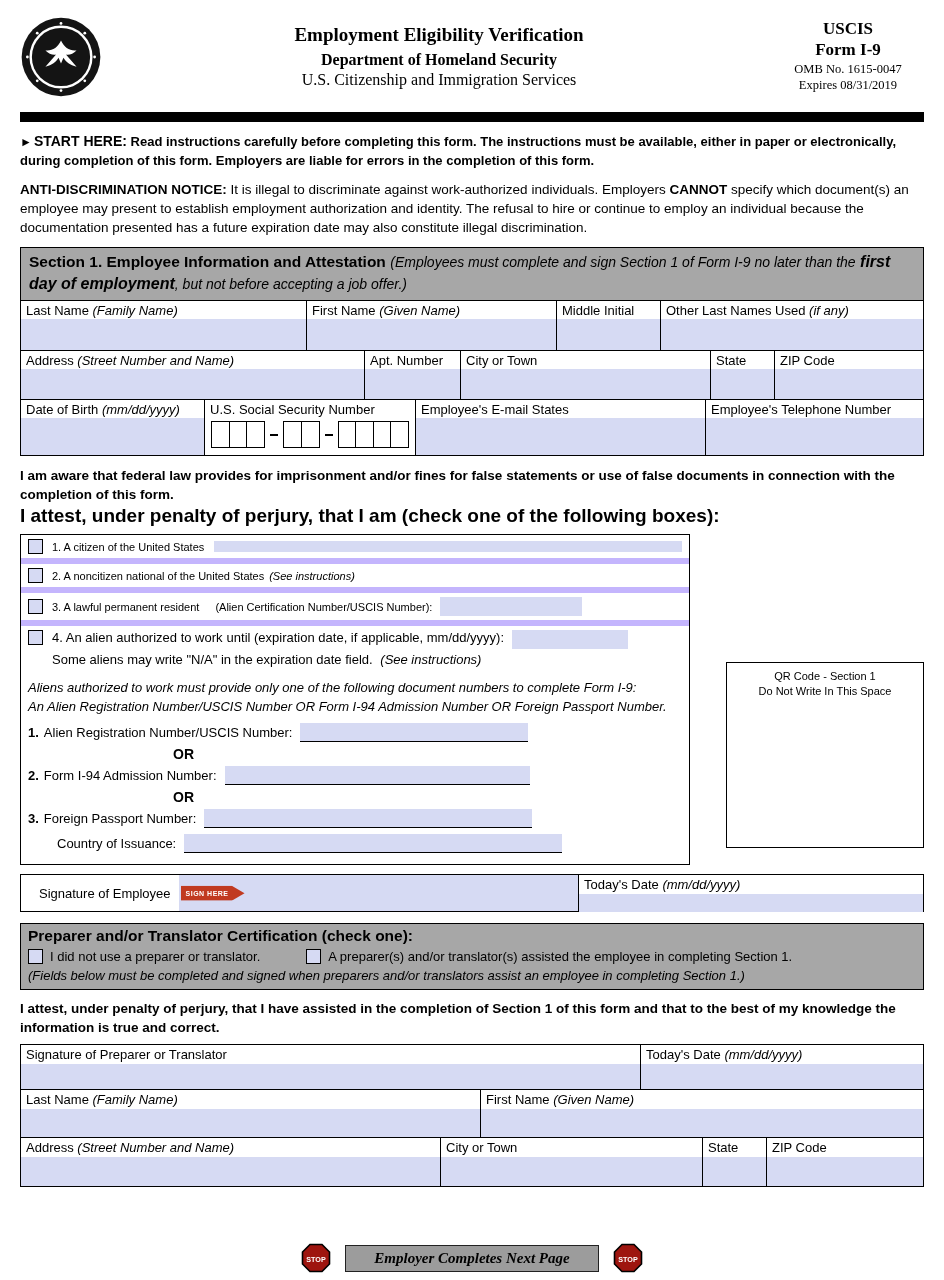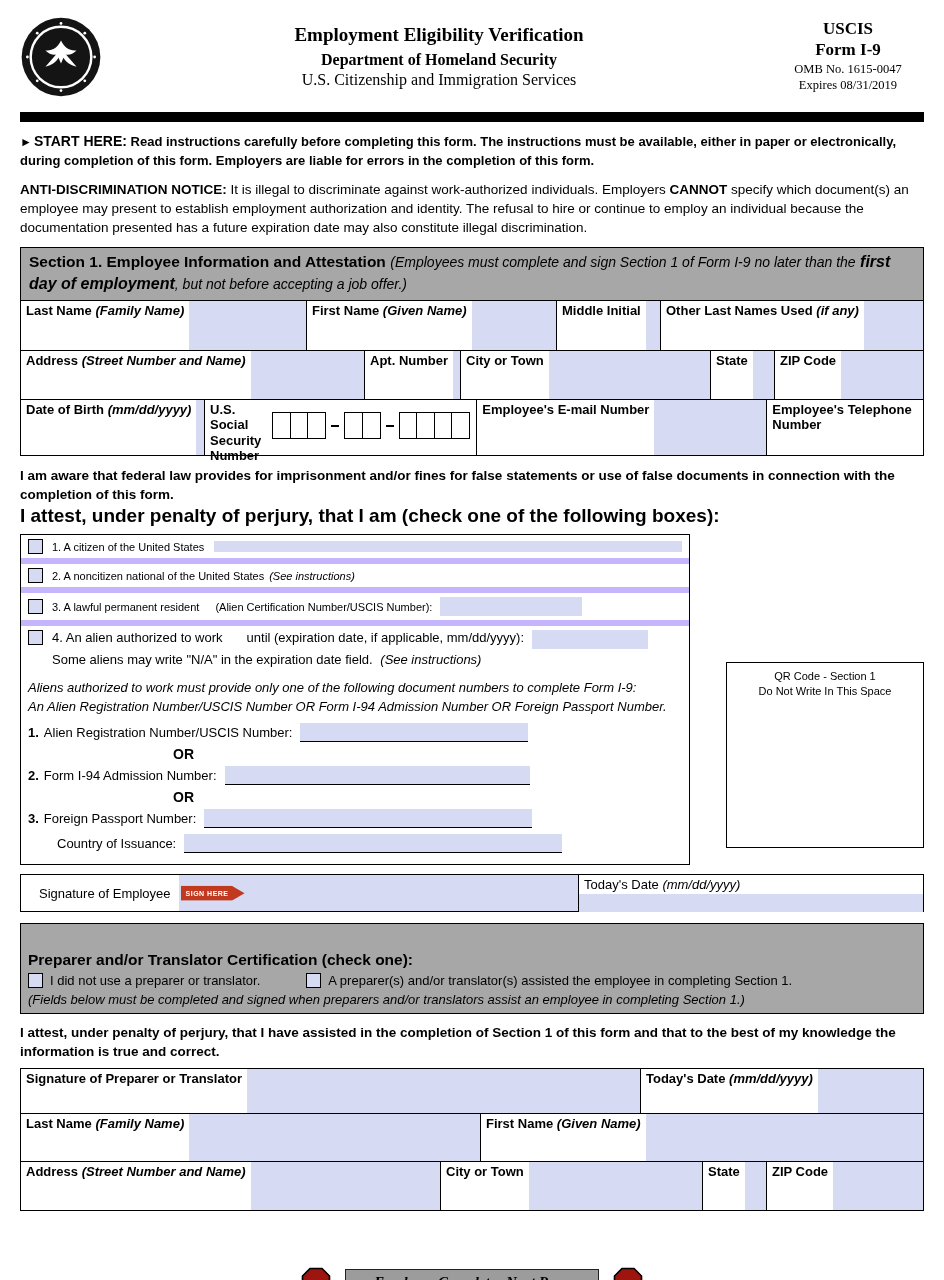--- a/index.html
+++ b/index.html
@@ -30,21 +30,21 @@
   .anti b{font-weight:bold;}
   
   .sec-hdr{margin-top:10px;background:var(--gray);padding:3px 8px 5px;line-height:1.35;border:1px solid #000;border-bottom:none;}
   .sec-hdr .t{font-weight:bold;font-size:15.5px;}
   .sec-hdr .s{font-style:italic;font-size:14px;}
   .sec-hdr .sb{font-weight:bold;font-style:italic;}
   
   .ftable{border:1.5px solid #000;}
   .frow{display:flex;border-bottom:1px solid #000;}
   .frow:last-child{border-bottom:none;}
-  .fcell{border-right:1px solid #000;display:flex;flex-direction:row;font-weight:bold;}
+  .fcell{border-right:1px solid #000;display:flex;flex-direction:column;}
   .fcell:last-child{border-right:none;}
   .flabel{padding:2px 5px 1px;font-size:13px;line-height:1.2;}
   .flabel i{font-style:italic;}
   .finput{background:var(--field);flex:1;min-height:18px;}
   
   .ssnrow{display:flex;align-items:center;padding:3px 6px 6px;background:#fff;flex:1;}
   .sbox{width:19px;height:27px;border:1.5px solid #000;background:#fff;margin-left:-1.5px;}
   .sbox.first{margin-left:0;}
   .dash{width:8px;height:2px;background:#000;margin:0 5px;flex:0 0 8px;}
   
@@ -64,21 +64,21 @@
   .docfield{background:var(--field);border-bottom:1px solid #000;height:19px;margin-left:8px;}
   .orline{font-weight:bold;font-size:14px;padding:1px 0 1px 152px;}
   
   .sigrow{display:flex;border:1.5px solid #000;margin-top:9px;height:38px;}
   .sigcell1{flex:0 0 546px;border-right:1px solid #000;display:flex;align-items:center;padding-left:6px;font-size:13px;margin-left:12px;}
   .sigblue{flex:1;align-self:stretch;background:var(--field);position:relative;margin-left:8px;}
   .signarrow{position:absolute;left:2px;top:50%;transform:translateY(-50%);width:64px;height:15px;background:var(--arrow);clip-path:polygon(0 0,80% 0,100% 50%,80% 100%,0 100%);color:#fff;font-size:7px;font-weight:bold;display:flex;align-items:center;padding-left:5px;letter-spacing:.5px;}
   .sigcell2{flex:1;display:flex;flex-direction:column;}
   
   .prep{margin-top:11px;background:var(--gray);border:1px solid #000;padding:3px 7px 6px;}
-  .prep-title{font-weight:bold;font-size:15.5px;margin-top:24px;}
+  .prep-title{font-weight:bold;font-size:15.5px;}
   .prep-opts{display:flex;align-items:center;font-size:13px;margin-top:4px;}
   .prep-opts .cb{margin-right:7px;}
   .opt2{margin-left:46px;display:flex;align-items:center;}
   .prep-note{font-style:italic;font-size:13px;margin-top:4px;}
   .pattest{font-weight:bold;font-size:13.5px;margin-top:10px;line-height:1.4;}
   .ptable{margin-top:6px;}
   
   .banner{display:flex;justify-content:center;align-items:center;gap:14px;margin-top:56px;}
   .banner-box{background:#9c9c9c;border:1px solid #222;width:254px;height:27px;display:flex;align-items:center;justify-content:center;font-family:"Liberation Serif",serif;font-weight:bold;font-style:italic;font-size:15px;}
 </style>
@@ -187,21 +187,21 @@
           <span class="sbox first"></span>
             <span class="sbox"></span>
           <span class="dash"></span>
           <span class="sbox first"></span>
             <span class="sbox"></span>
             <span class="sbox"></span>
             <span class="sbox"></span>
         </div>
       </div>
       <div class="fcell" style="flex:0 0 290px">
-        <div class="flabel"><span>Employee's E-mail Number</span></div>
+        <div class="flabel"><span>Employee's E-mail States</span></div>
         <div class="finput"></div>
       </div>
       <div class="fcell" style="flex:1">
         <div class="flabel"><span>Employee's Telephone Number</span></div>
         <div class="finput"></div>
       </div>
     </div>
   </div>
 
   <p class="aware">I am aware that federal law provides for imprisonment and/or fines for false statements or use of false documents in connection with the completion of this form.</p>
@@ -222,21 +222,21 @@
       <div class="citrow">
         <span class="cb"></span>
         <span>3. A lawful permanent resident</span>
         <span style="margin-left:16px">(Alien Certification Number/USCIS Number):</span>
         <span class="citfield" style="width:142px;margin-left:8px"></span>
       </div>
       <div class="citrow4">
         <div style="display:flex;">
           <span class="cb"></span>
           <span>4. An alien authorized to work</span>
-          <span style="margin-left:24px">until (expiration date, if applicable, mm/dd/yyyy):</span>
+          <span style="margin-left:4px">until (expiration date, if applicable, mm/dd/yyyy):</span>
           <span class="citfield" style="width:116px;margin-left:8px"></span>
         </div>
         <div style="padding-left:24px;margin-top:3px">
           <span>Some aliens may write "N/A" in the expiration date field.</span>
           <i style="margin-left:4px">(See instructions)</i>
         </div>
       </div>
       <div class="alnote">
         <div>Aliens authorized to work must provide only one of the following document numbers to complete Form I-9:</div>
         <div>An Alien Registration Number/USCIS Number OR Form I-94 Admission Number OR Foreign Passport Number.</div>

